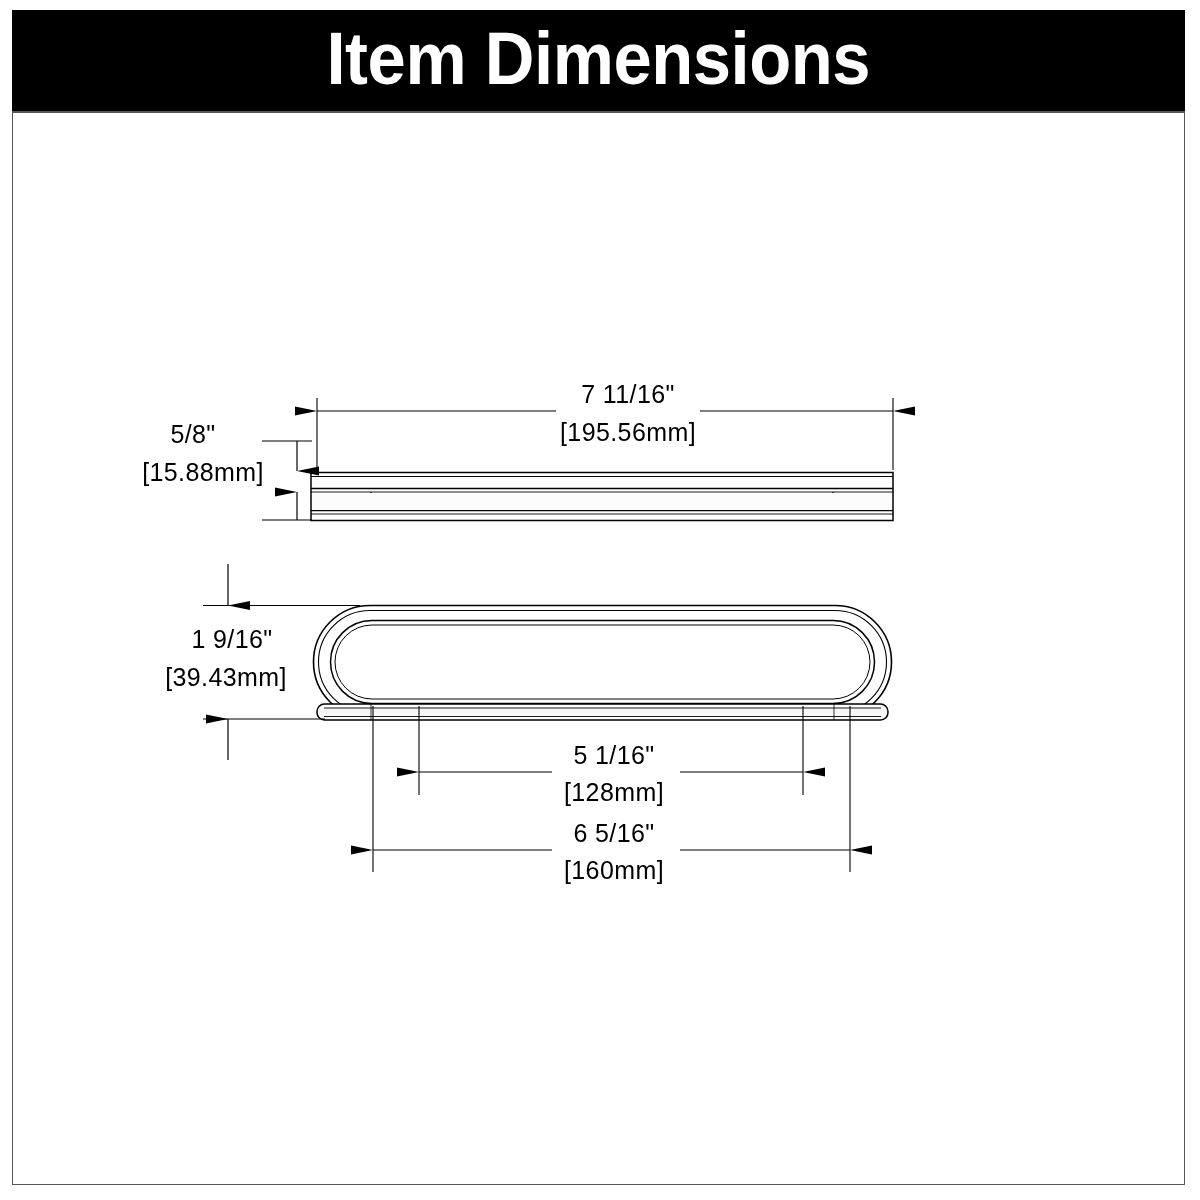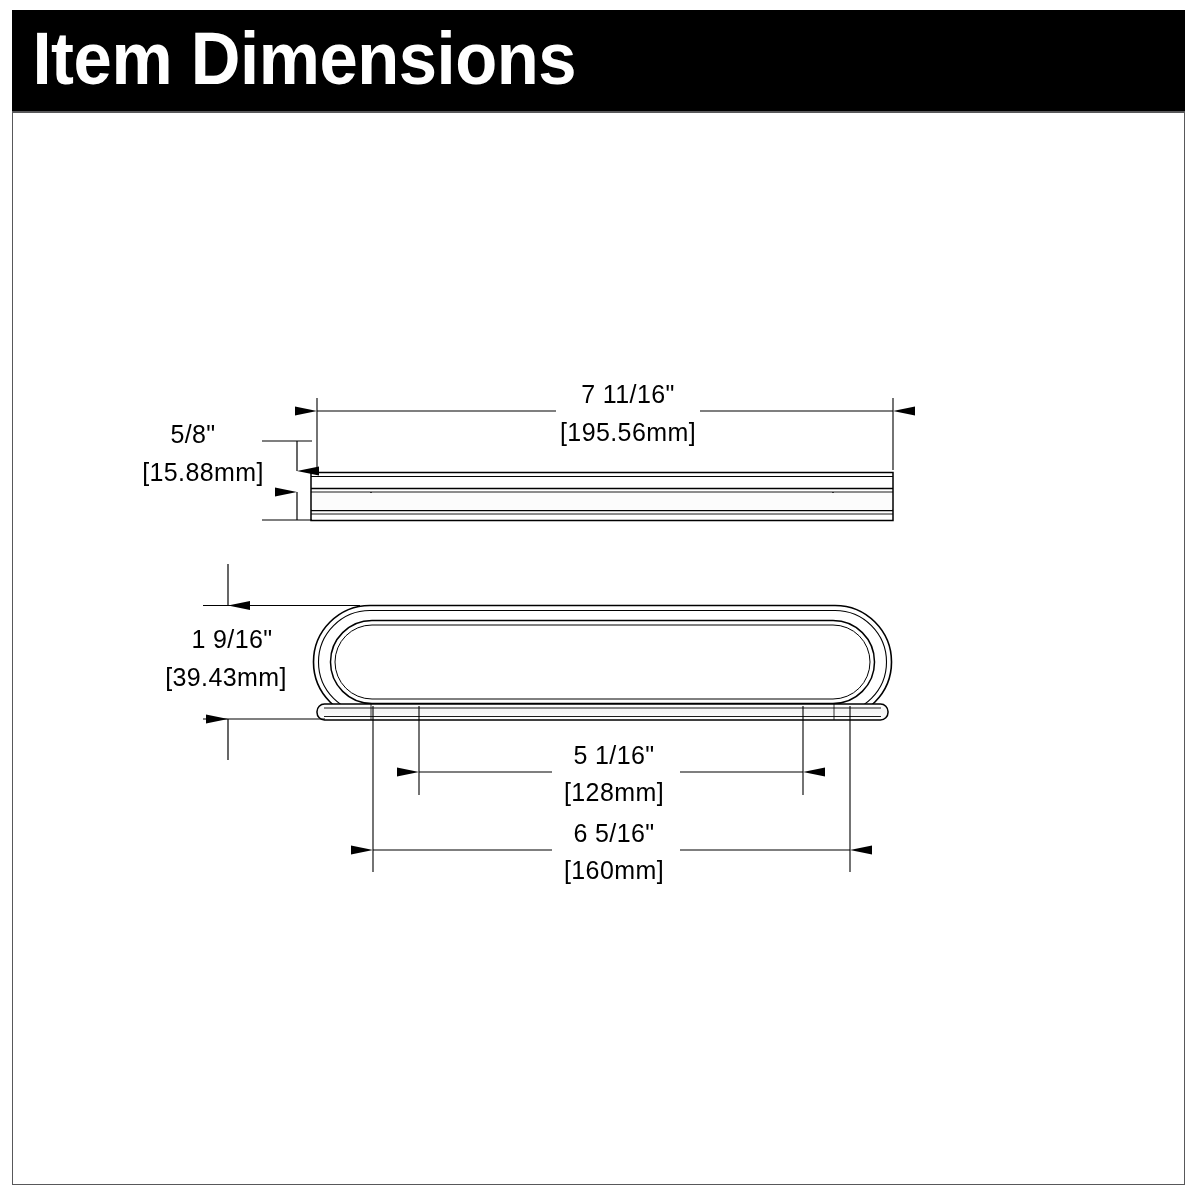--- a/index.html
+++ b/index.html
@@ -24,21 +24,21 @@
   
   #header-bar {
     position: absolute;
     left: 12px;
     top: 10px;
     width: 1173px;
     height: 102px;
     background: #000000;
     display: flex;
     align-items: center;
-    justify-content: flex-start;
+    justify-content: center;
     overflow: hidden;
   }
   #header-title {
     color: #ffffff;
     font-family: "Liberation Sans Narrow", "Liberation Sans", sans-serif;
     font-size: 74px;
     font-weight: bold;
     letter-spacing: -0.5px;
     line-height: 1;
     transform: scaleX(0.93);

